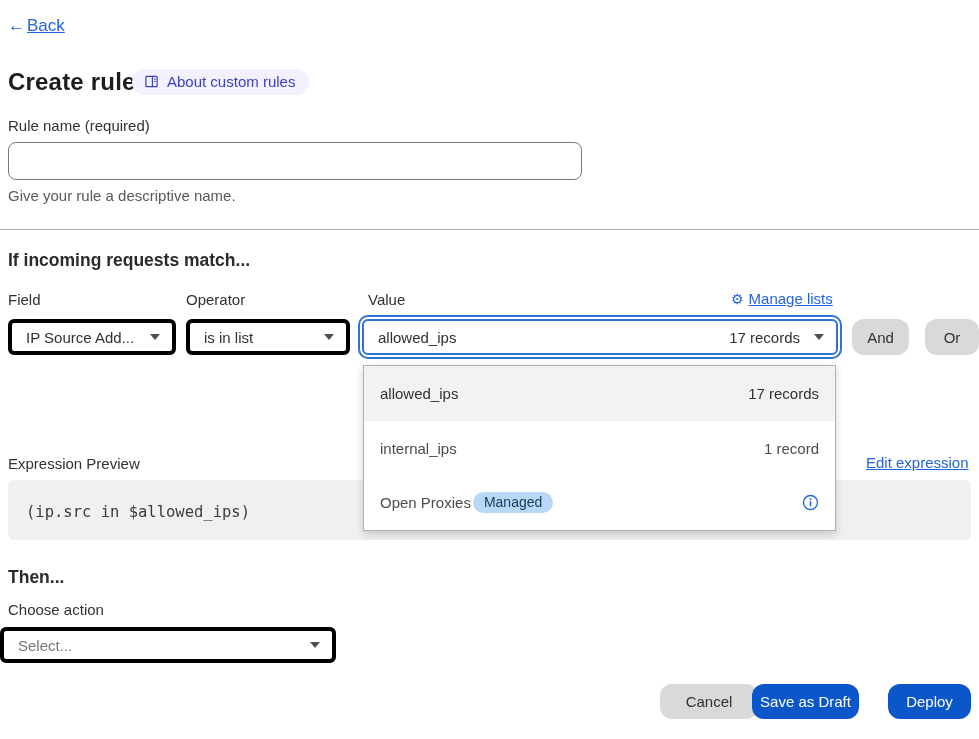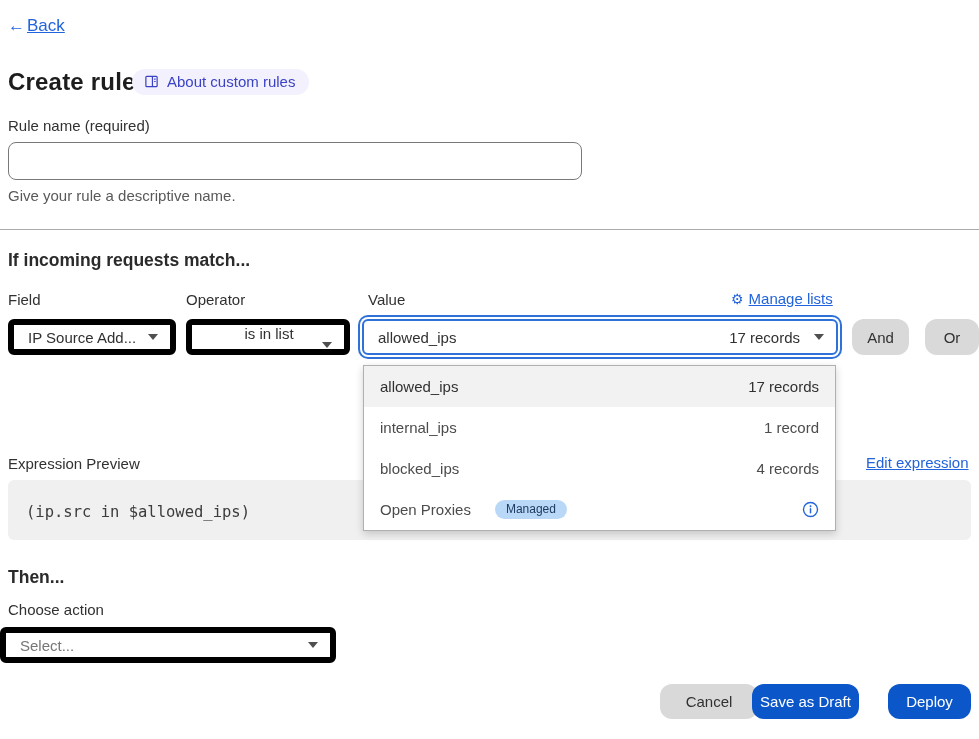--- a/index.html
+++ b/index.html
@@ -36,21 +36,21 @@
   .helper { color: #595959; }
 
   
   .text-input {
     left: 8px; top: 142px; width: 574px; height: 38px;
     border: 1px solid #797979; border-radius: 8px;
     background: #fff; font: inherit; padding: 0 12px; color: #313131;
   }
   .select {
     height: 36px; background: #fff;
-    border: 6px solid #000000; border-radius: 6px;
+    border: 4px solid #000000; border-radius: 6px;
     display: flex; align-items: center;
     padding: 0 12px 0 14px; font-size: 15px; color: #313131;
     cursor: pointer;
   }
   .caret {
     width: 0; height: 0; margin-left: auto;
     border-left: 5px solid transparent; border-right: 5px solid transparent;
     border-top: 6px solid #4f4f4f;
   }
   .select-focused {
@@ -82,22 +82,22 @@
   }
   .menu-row {
     flex: 1; display: flex; align-items: center;
     padding: 0 16px; font-size: 15px; color: #4c4c4c; cursor: pointer;
   }
   .menu-row.selected { background: #f2f2f2; color: #313131; }
   .menu-row .detail { margin-left: auto; color: #4c4c4c; }
   .menu-row.selected .detail { color: #313131; }
   .managed-badge {
     background: #b9d7f7; color: #1e3c61;
-    border-radius: 11px; padding: 2px 11px 3px; font-size: 12px;
-    margin-left: 24px;
+    border-radius: 11px; padding: 2px 11px 3px; font-size: 14px;
+    margin-left: 2px;
   }
 
   
   .expr-box {
     left: 8px; top: 480px; width: 963px; height: 60px;
     background: #f0f0f0; border-radius: 6px;
   }
   .expr-code {
     left: 26px; top: 503px;
     font-family: "DejaVu Sans Mono", "Liberation Mono", monospace;
@@ -145,21 +145,21 @@
 <div class="abs link" style="top:290px; left:731px; width:105px; display:flex; align-items:center; gap:5px;">
   <span class="gear">⚙</span>
   <span class="u">Manage lists</span>
 </div>
 
 <div class="abs select" style="left:8px; top:319px; width:168px;">
   <span>IP Source Add...</span>
   <span class="caret"></span>
 </div>
 
-<div class="abs select" style="left:186px; top:319px; width:164px;flex-direction:column;">
+<div class="abs select" style="left:186px; top:319px; width:164px;">
   <span>is in list</span>
   <span class="caret"></span>
 </div>
 
 <div class="abs select select-focused" style="left:362px; top:319px; width:476px;">
   <span>allowed_ips</span>
   <span style="margin-left:auto; padding-right:14px;">17 records</span>
   <span class="caret" style="margin-left:0;"></span>
 </div>
 
@@ -175,24 +175,20 @@
 <div class="abs expr-code">(ip.src in $allowed_ips)</div>
 
 <div class="abs menu">
   <div class="menu-row selected">
     <span>allowed_ips</span>
     <span class="detail">17 records</span>
   </div>
   <div class="menu-row">
     <span>internal_ips</span>
     <span class="detail">1 record</span>
-  </div>
-  <div class="menu-row">
-    <span>blocked_ips</span>
-    <span class="detail">4 records</span>
   </div>
   <div class="menu-row">
     <span>Open Proxies</span>
     <span class="managed-badge">Managed</span>
     <span class="info-icon">
       <svg width="17" height="17" viewBox="0 0 16 16">
         <circle cx="8" cy="8" r="6.6" fill="none" stroke="#2264dc" stroke-width="1.3"></circle>
         <circle cx="8" cy="4.9" r="0.9" fill="#2264dc"></circle>
         <rect x="7.3" y="6.7" width="1.4" height="5" rx="0.7" fill="#2264dc"></rect>
       </svg>

